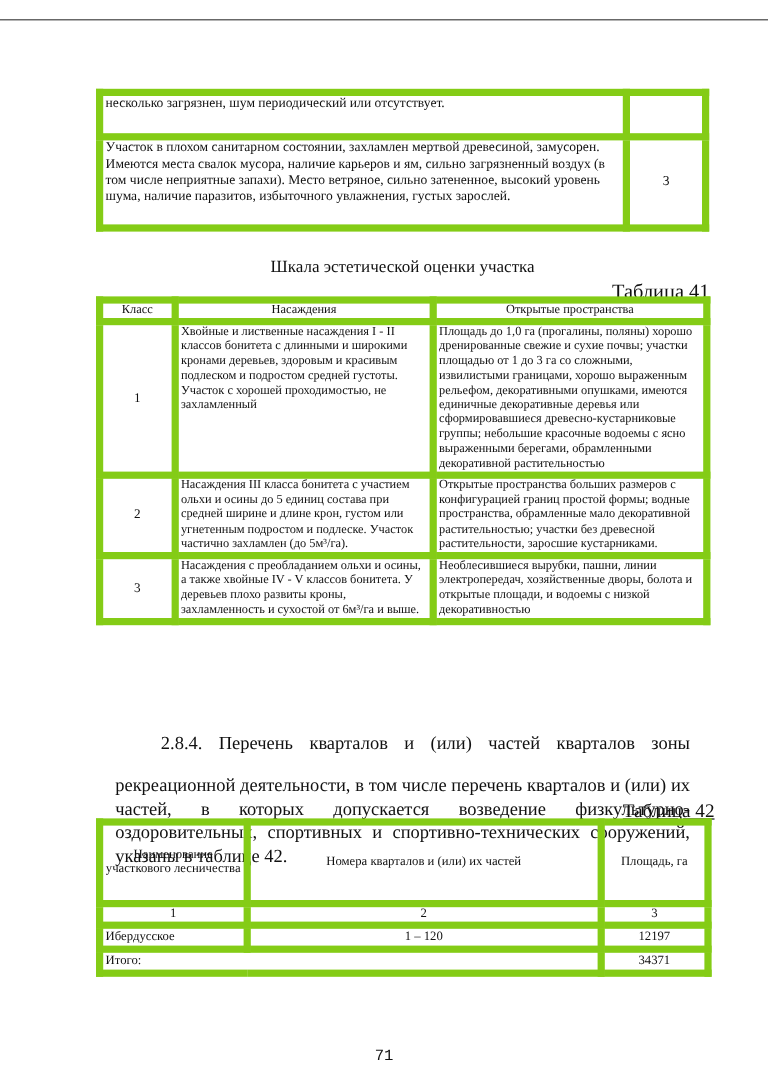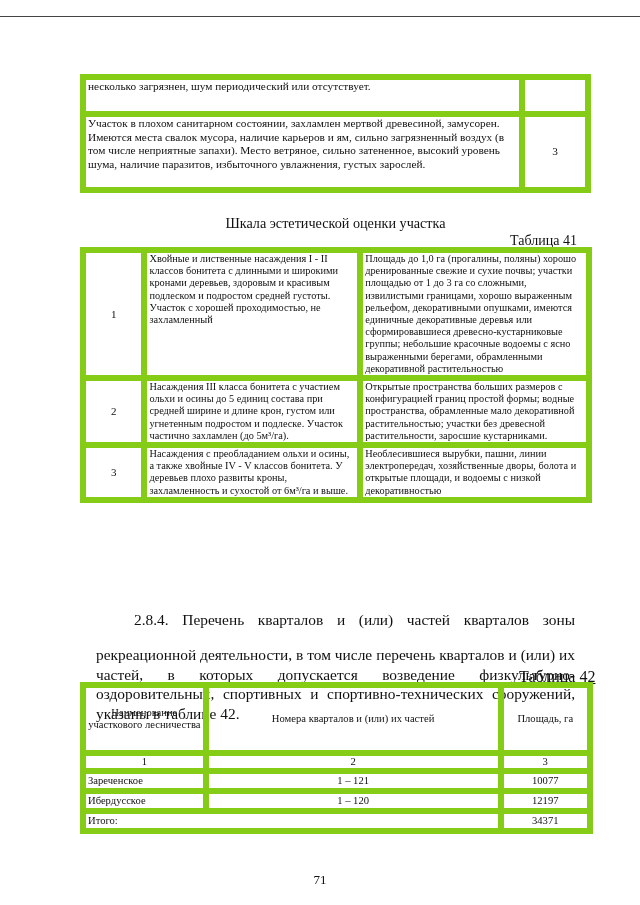--- a/index.html
+++ b/index.html
@@ -12,21 +12,21 @@
   .tbl td, .tbl th { border: 6px solid #84cc16; vertical-align: top; padding: 0 2px; font-weight: normal; }
 
   
   #t0 { left: 80px; top: 74px; width: 511px; font-size: 11.3px; line-height: 13.6px; }
   #t0 td.txt { width: 446px; }
   #t0 td.num { width: 58px; text-align: center; vertical-align: middle; }
   #t0 tr.r1 td { height: 31px; }
   #t0 tr.r2 td { height: 70px; }
 
   .heading { position: absolute; left: 80px; width: 511px; text-align: center; font-size: 14.2px; }
-  .tbl-label { position: absolute; font-size: 14px; }
+  .tbl-label { position: absolute; font-size: 17px; }
 
   #t41 { left: 80px; top: 247px; width: 512px; font-size: 10.3px; line-height: 12.2px; }
   #t41 th { text-align: center; height: 12px; line-height: 12px; }
   #t41 td.cls { width: 55px; text-align: center; vertical-align: middle; font-size: 11px; }
   #t41 td.pl { width: 216px; }
   #t41 td.op { width: 229px; }
 
   .para { position: absolute; left: 80px; top: 594px; width: 511px; font-size: 15.4px; line-height: 19.4px; text-align: justify; }
   .para p { margin: 16px; }
   .para .first { text-indent: 38px; text-align-last: justify; }
@@ -34,21 +34,21 @@
   #t42 { left: 80px; top: 682px; width: 513px; font-size: 10.6px; line-height: 12.5px; padding-left: 27px; }
   #t42 th { text-align: center; vertical-align: middle; height: 62px; }
   #t42 th.c1 { width: 116px; }
   #t42 th.c2 { width: 302px; }
   #t42 th.c3 { width: 82px; }
   #t42 tr.idx td { text-align: center; height: 12px; line-height: 12px; }
   #t42 td { height: 14px; line-height: 14px; }
   #t42 td.q { text-align: center; }
   #t42 td.a { text-align: center; }
 
-  .page-num { position: absolute; top: 872px; left: 320px; transform: translateX(-50%); font-size: 13px; }
+  .page-num { position: absolute; top: 872px; left: 320px; transform: translateX(-50%); font-size: 13px; font-family: Liberation Mono, monospace; }
 </style>
 </head>
 <body>
 
 <div class="top-rule"></div>
 
 <table id="t0" class="tbl">
   <tbody>
       <tr class="r1">
     <td class="txt">несколько загрязнен, шум периодический или отсутствует.</td>
@@ -59,20 +59,25 @@
     <td class="num">3</td>
   </tr>
 </tbody>
   </table>
 
 <div class="heading" style="top:215px;">Шкала эстетической оценки участка</div>
 <div class="tbl-label" style="top:233px; left:510px;">Таблица 41</div>
 
 <table id="t41" class="tbl">
   <tbody>
+      <tr>
+    <th>Класс</th>
+    <th>Насаждения</th>
+    <th>Открытые пространства</th>
+  </tr>
   <tr>
     <td class="cls">1</td>
     <td class="pl">Хвойные и лиственные насаждения I - II классов бонитета с длинными и широкими кронами деревьев, здоровым и красивым подлеском и подростом средней густоты. Участок с хорошей проходимостью, не захламленный</td>
     <td class="op">Площадь до 1,0 га (прогалины, поляны) хорошо дренированные свежие и сухие почвы; участки площадью от 1 до 3 га со сложными, извилистыми границами, хорошо выраженным рельефом, декоративными опушками, имеются единичные декоративные деревья или сформировавшиеся древесно-кустарниковые группы; небольшие красочные водоемы с ясно выраженными берегами, обрамленными декоративной растительностью</td>
   </tr>
   <tr>
     <td class="cls">2</td>
     <td class="pl">Насаждения III класса бонитета с участием ольхи и осины до 5 единиц состава при средней ширине и длине крон, густом или угнетенным подростом и подлеске. Участок частично захламлен (до 5м³/га).</td>
     <td class="op">Открытые пространства больших размеров с конфигурацией границ простой формы; водные пространства, обрамленные мало декоративной растительностью; участки без древесной растительности, заросшие кустарниками.</td>
   </tr>
@@ -97,25 +102,20 @@
     <th class="c1">Наименование участкового лесничества</th>
     <th class="c2">Номера кварталов и (или) их частей</th>
     <th class="c3">Площадь, га</th>
   </tr>
   <tr class="idx">
     <td>1</td>
     <td>2</td>
     <td>3</td>
   </tr>
   <tr>
-    <td>Зареченское</td>
-    <td class="q">1 – 121</td>
-    <td class="a">10077</td>
-  </tr>
-  <tr>
     <td>Ибердусское</td>
     <td class="q">1 – 120</td>
     <td class="a">12197</td>
   </tr>
   <tr>
     <td colspan="2">Итого:</td>
     <td class="a">34371</td>
   </tr>
 </tbody>
   </table>

